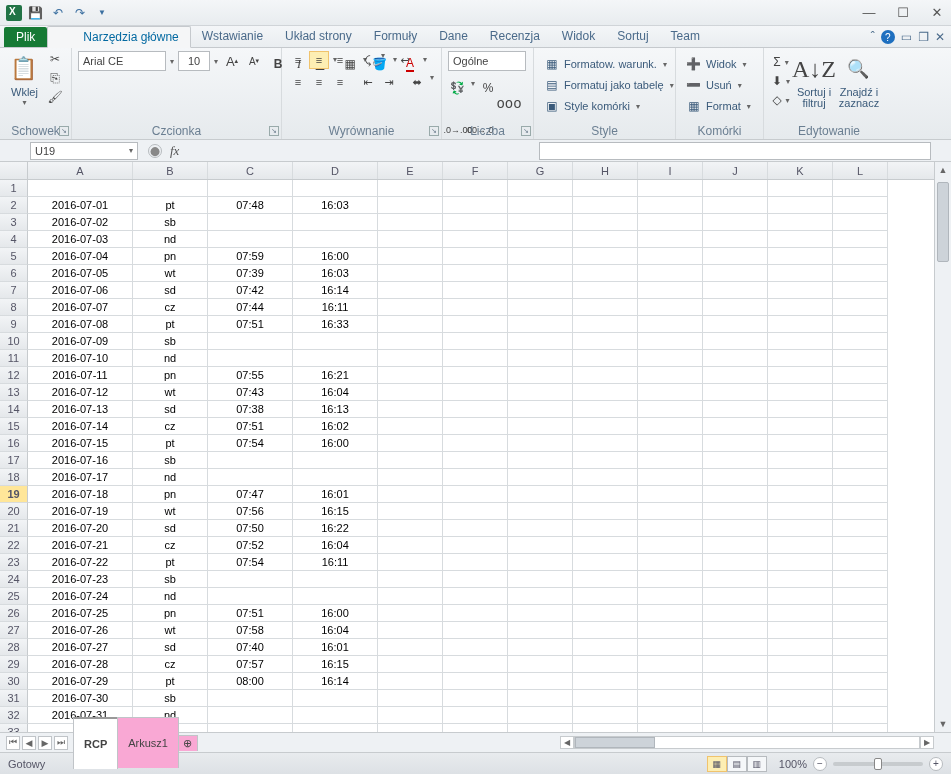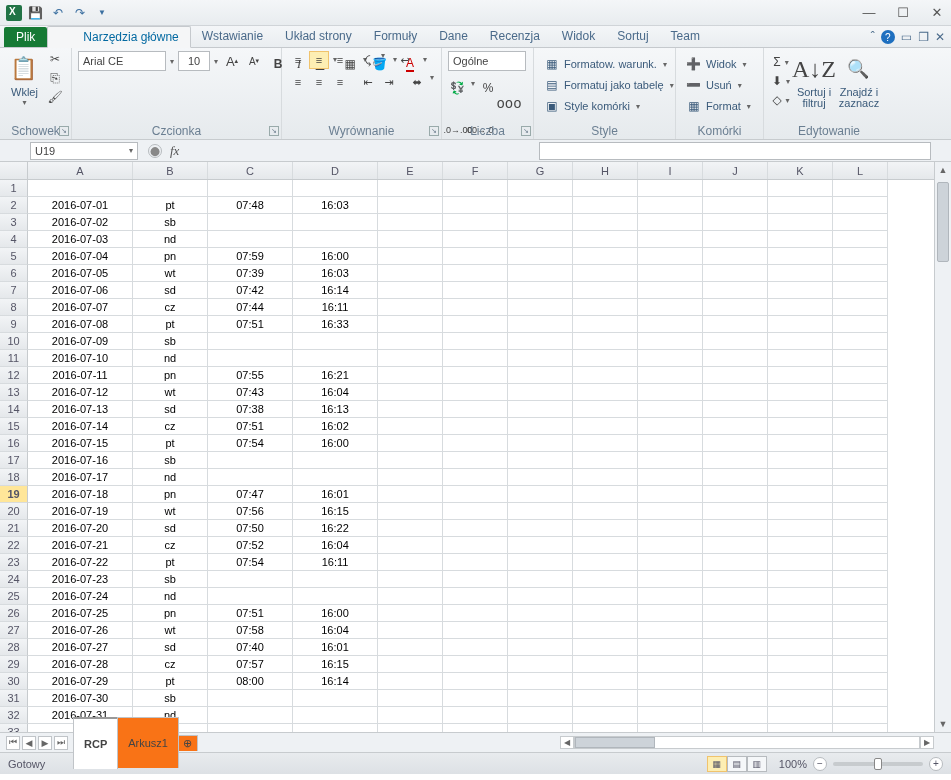--- a/index.html
+++ b/index.html
@@ -72,21 +72,21 @@
 .vscroll .thumb { position:absolute; left:2px; right:2px; top:20px; height:80px; background:#cdd3d9; border:1px solid #b0b6bc; border-radius:2px; cursor:pointer;}
 .vscroll .arr { position:absolute; left:0; right:0; height:16px; display:flex; align-items:center; justify-content:center; font-size:9px; color:#666; cursor:pointer;}
 .vscroll .arr.up{top:0;} .vscroll .arr.dn{bottom:0;}
 
 
 .sheettabs { height:20px; background:#eef1f4; border-top:1px solid #c7cbce; display:flex; align-items:center; position:relative;}
 .sheettabs .nav { display:flex; gap:2px; padding:0 6px;}
 .sheettabs .nav span { font-size:9px; color:#666; border:1px solid #c0c4c8; width:14px; height:14px; display:flex; align-items:center; justify-content:center; cursor:pointer; background:#fff;}
 .stab { border:1px solid #c0c4c8; border-bottom:none; padding:19px 10px; font-size:11px; background:#fff; cursor:pointer; margin-left:-1px;}
 .stab.active { background:#fff; font-weight:bold; border-top:2px solid #999;}
-.stab.inactive { background:#f97316;}
+.stab.inactive { background:#f9a8d4;}
 .hscroll { position:absolute; right:17px; left:560px; top:2px; height:15px; background:#eef1f4; display:flex; align-items:center;}
 .hscroll .track { flex:1; height:13px; border:1px solid #c7cbce; background:#fff; position:relative;}
 .hscroll .thumb { position:absolute; left:0; width:80px; top:0; bottom:0; background:#cdd3d9; border:1px solid #b0b6bc; cursor:pointer;}
 .hscroll .harr { width:14px; height:13px; border:1px solid #c7cbce; display:flex; align-items:center; justify-content:center; font-size:8px; color:#666; cursor:pointer; background:#fff;}
 
 
 .status { height:22px; background:linear-gradient(#e8ebee,#dde1e5); border-top:1px solid #c7cbce; display:flex; align-items:center; justify-content:space-between; padding:0 8px; font-size:11px; color:#556;}
 .status .views { display:flex; gap:0; }
 .status .views span { width:20px; height:16px; border:1px solid #b7bbbf; display:flex; align-items:center; justify-content:center; font-size:9px; cursor:pointer; background:#f5f7f9;}
 .status .views span.active { background:#fdeeb3; border-color:#f0c36d;}

